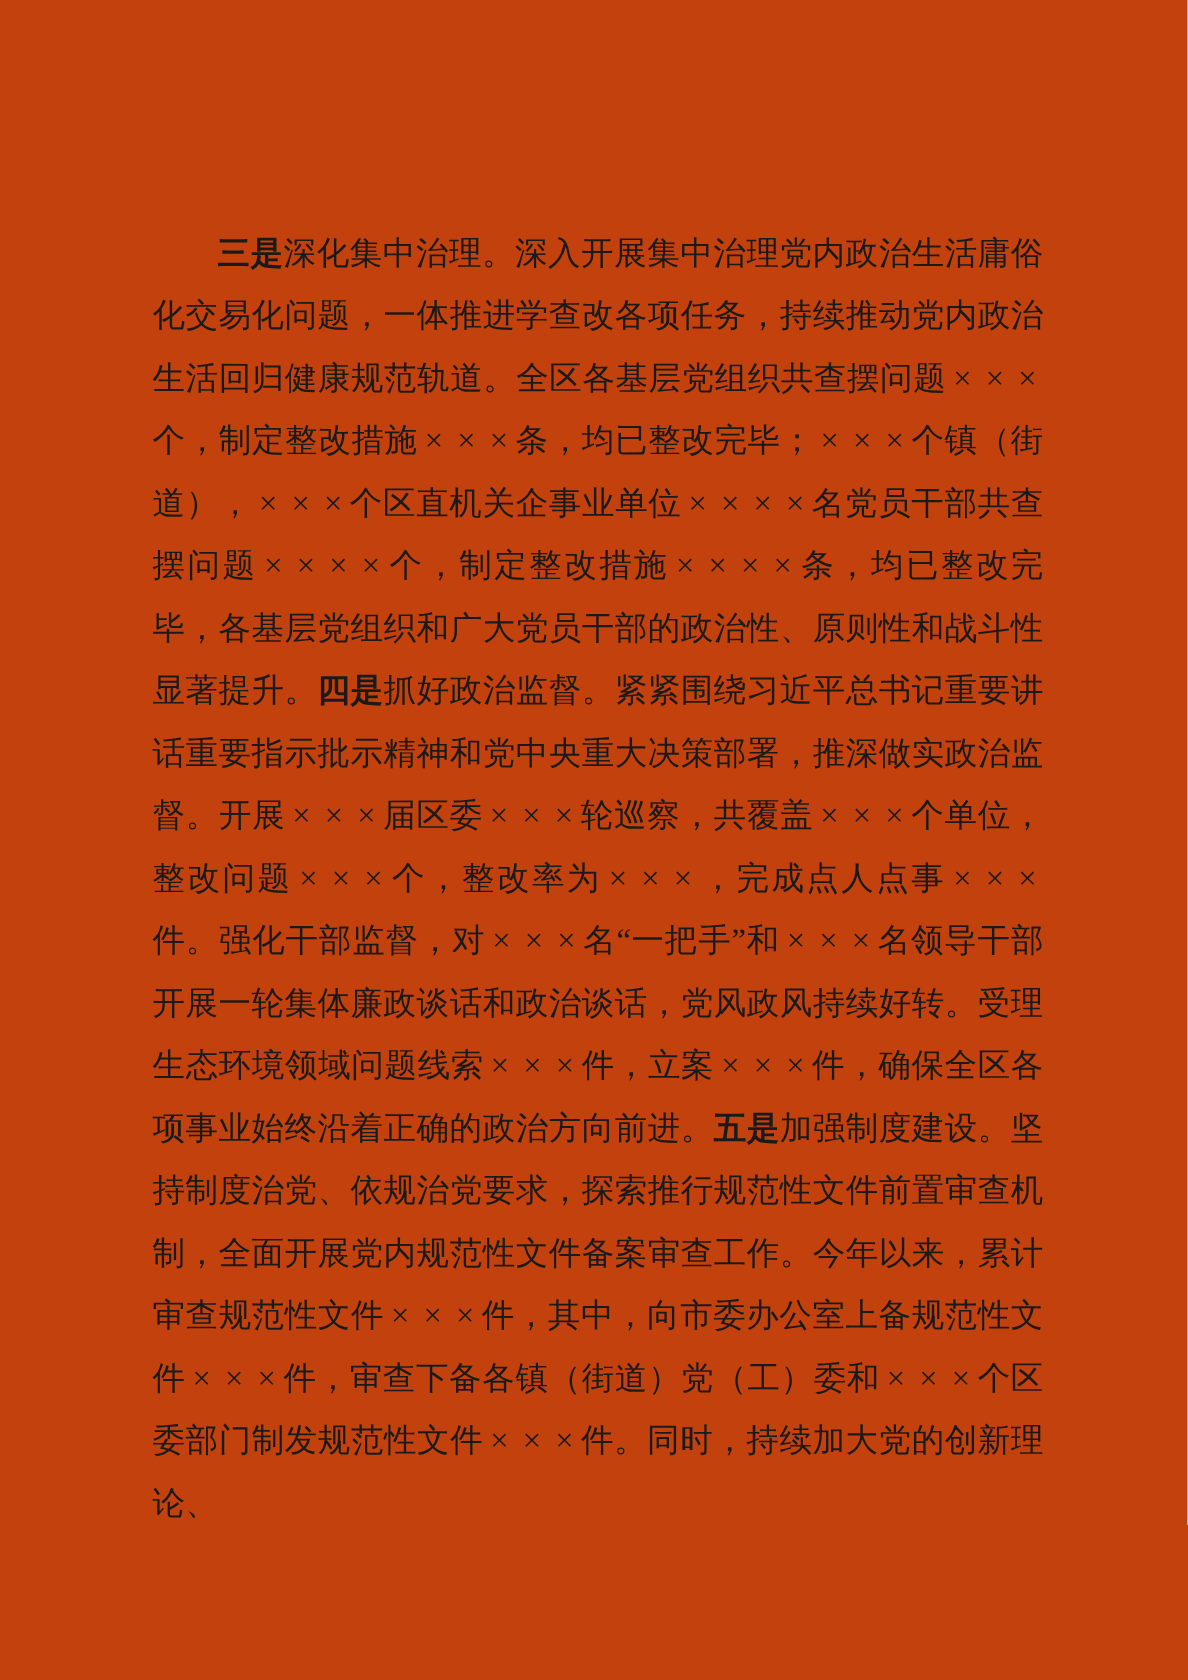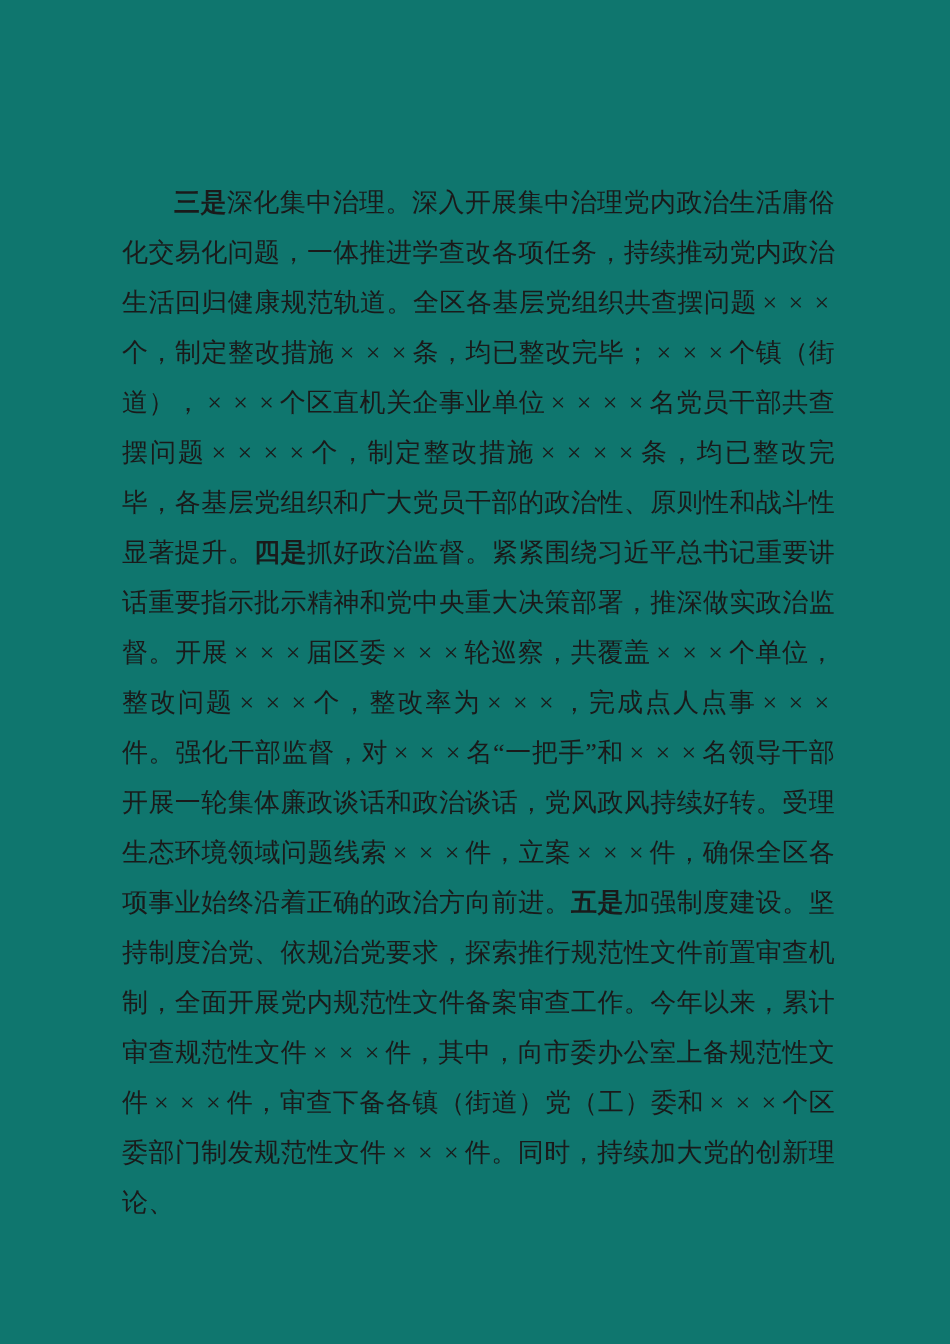--- a/index.html
+++ b/index.html
@@ -1,21 +1,21 @@
 <!DOCTYPE html>
 <html><head>
 <meta charset="utf-8">
 <style>
   * { margin: 0; padding: 0; box-sizing: border-box; }
   html, body { background: #ffffff; }
   .page {
     position: relative;
     width: 950px;
     height: 1344px;
-    background: #0f766e;
+    background: #c2410c;
     overflow: hidden;
   }
   .content {
     padding: 178px 115px 0 122px;
   }
   .para {
     font-family: "Liberation Serif", "DejaVu Serif", serif;
     font-size: 26px;
     line-height: 50px;
     color: #1a1a1a;

